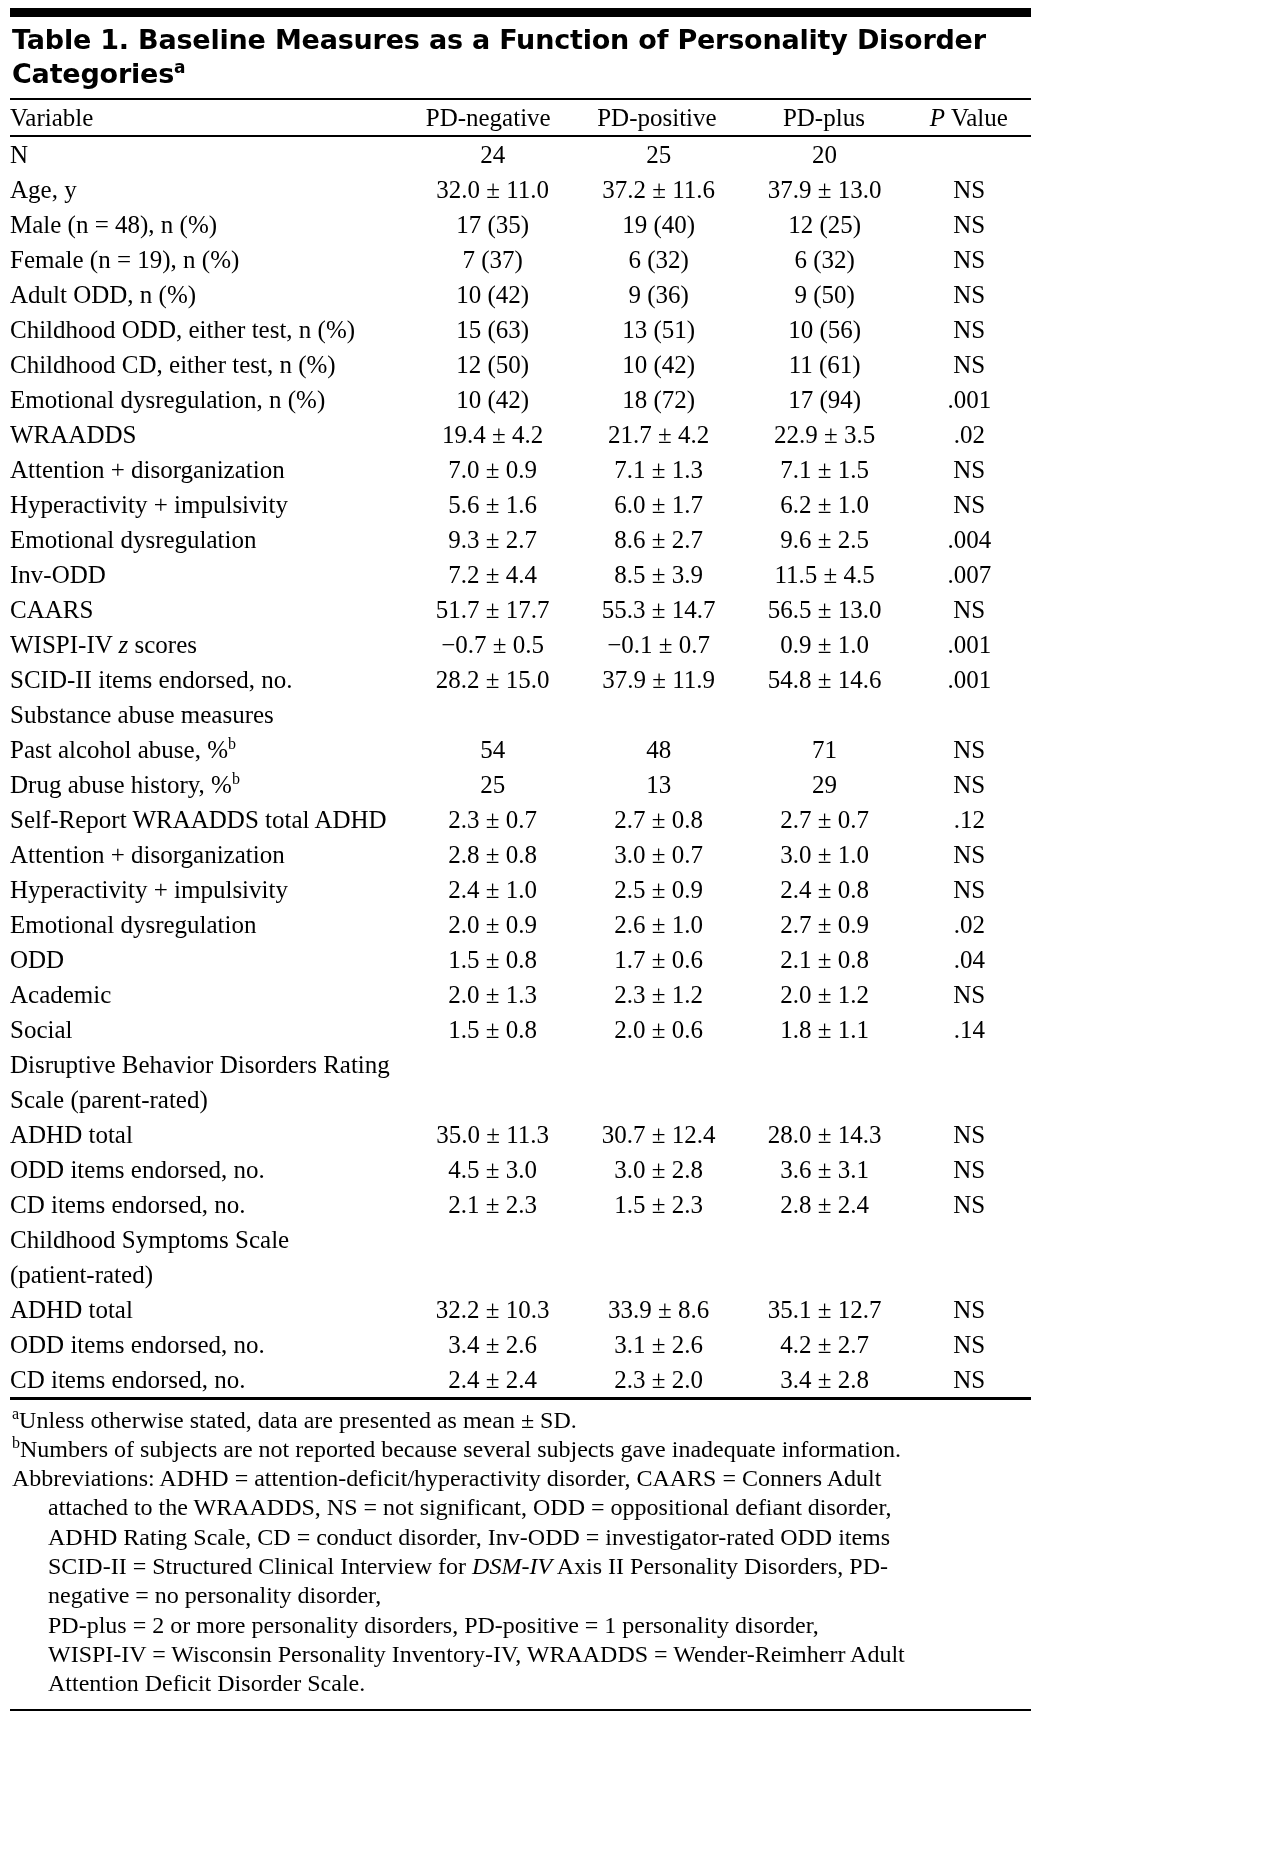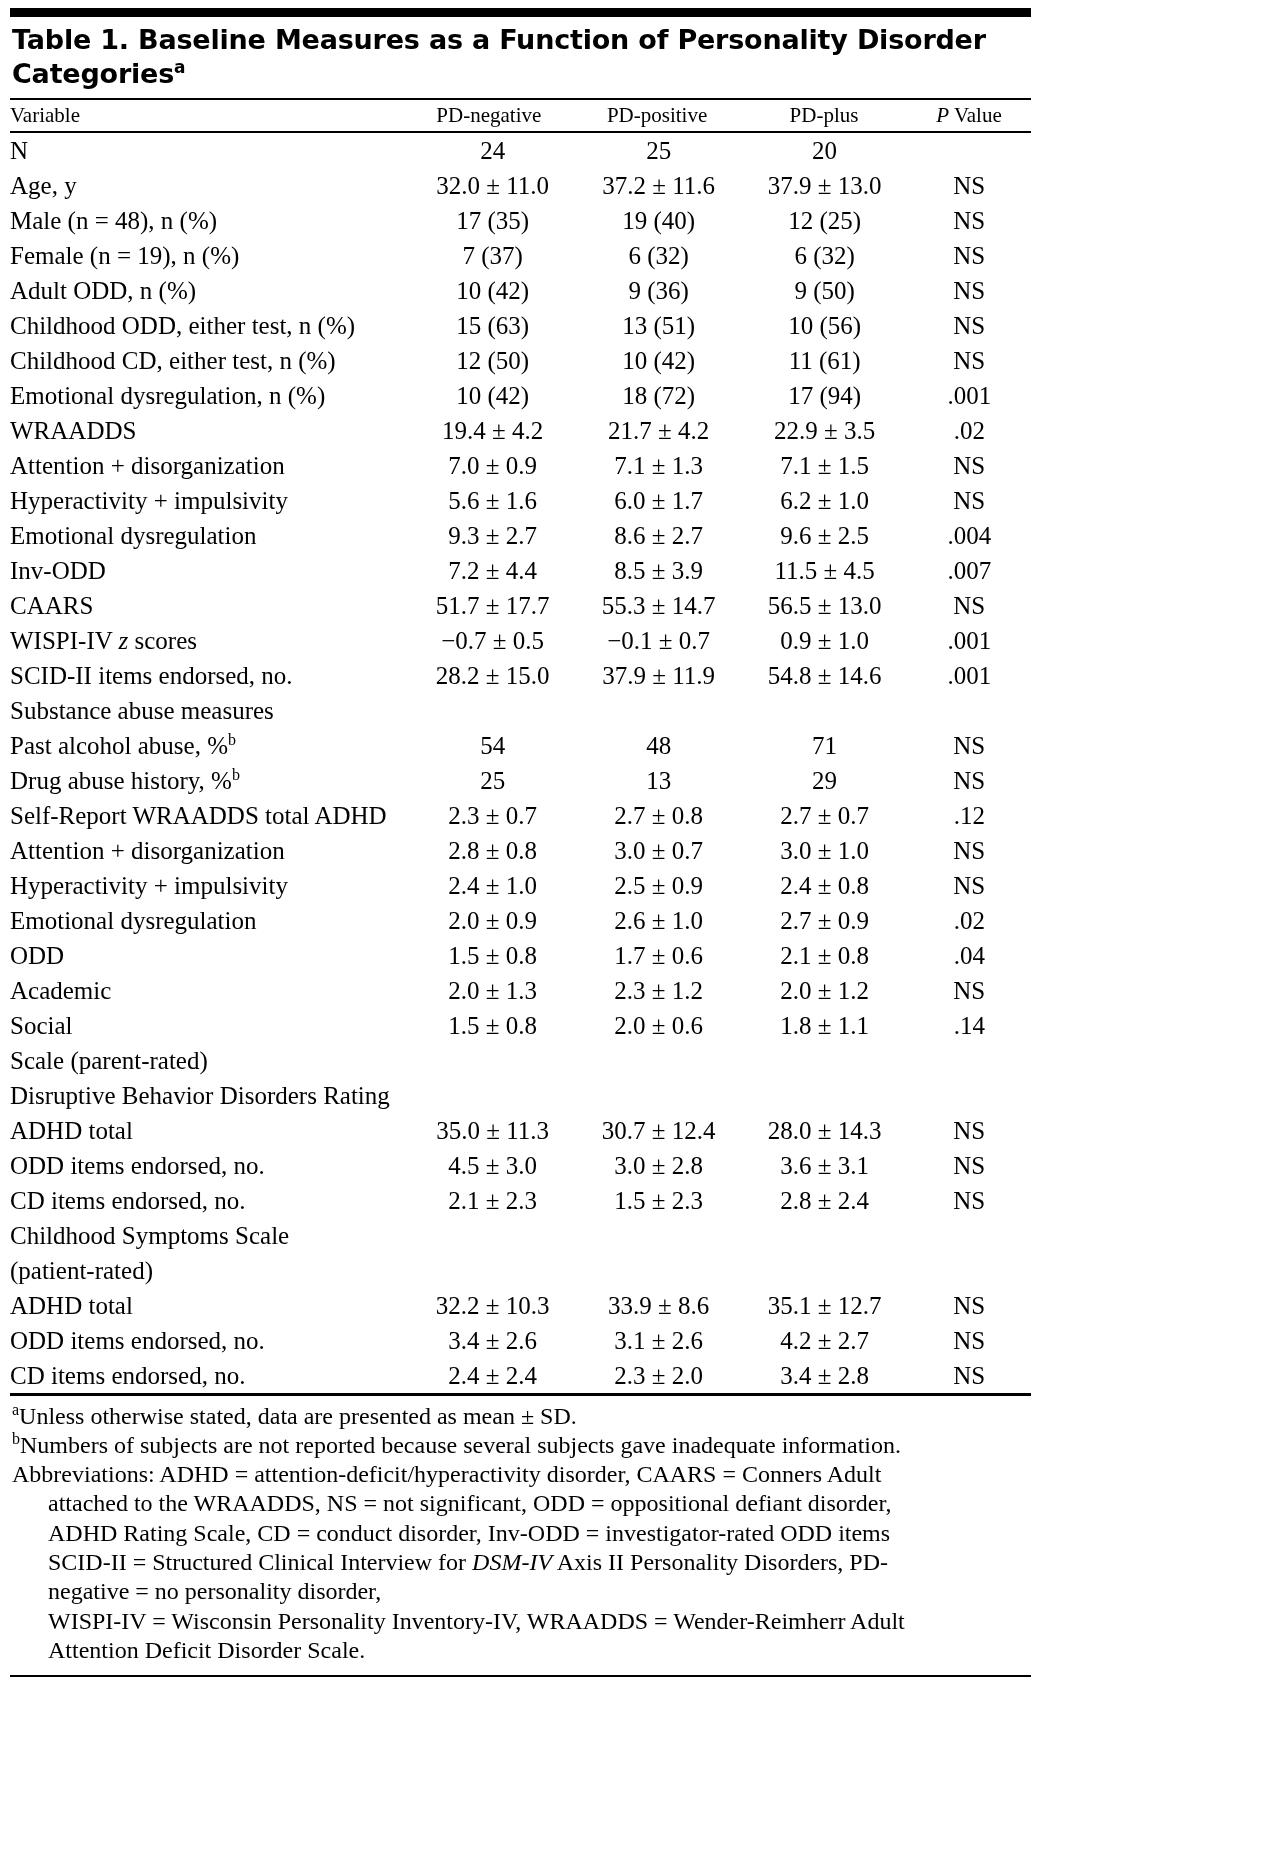--- a/index.html
+++ b/index.html
@@ -62,21 +62,21 @@
     text-align: center;
     width: 176px;
   }
   th.p-col, td.p-col {
     text-align: center;
     width: 130px;
     padding-right: 6px;
   }
   thead th {
     font-weight: normal;
-    font-size: 21px;
+    font-size: 25px;
     margin-left: 48px;
   }
   .hdr-row th {
     padding-top: 6px;
     padding-bottom: 7px;
   }
   .indent1 { padding-left: 34px; }
   .indent2 { padding-left: 60px; margin-left: 32px; }
   .ital { font-style: italic; }
   sup.fn {
@@ -306,28 +306,28 @@
           <td class="p-col">NS</td>
         </tr>
         <tr>
           <td class="var-col indent1">Social</td>
           <td class="num-col">1.5 ± 0.8</td>
           <td class="num-col">2.0 ± 0.6</td>
           <td class="num-col">1.8 ± 1.1</td>
           <td class="p-col">.14</td>
         </tr>
         <tr>
+          <td class="var-col">Disruptive Behavior Disorders Rating</td>
+          <td class="num-col"></td>
+          <td class="num-col"></td>
+          <td class="num-col"></td>
+          <td class="p-col"></td>
+        </tr>
+        <tr>
           <td class="var-col indent1">Scale (parent-rated)</td>
-          <td class="num-col"></td>
-          <td class="num-col"></td>
-          <td class="num-col"></td>
-          <td class="p-col"></td>
-        </tr>
-        <tr>
-          <td class="var-col">Disruptive Behavior Disorders Rating</td>
           <td class="num-col"></td>
           <td class="num-col"></td>
           <td class="num-col"></td>
           <td class="p-col"></td>
         </tr>
         <tr>
           <td class="var-col indent2">ADHD total</td>
           <td class="num-col">35.0 ± 11.3</td>
           <td class="num-col">30.7 ± 12.4</td>
           <td class="num-col">28.0 ± 14.3</td>
@@ -388,19 +388,20 @@
   <div class="rule-medium"></div>
 
   <div class="footnotes">
     <p class="fn-hang"><sup class="fn">a</sup><span>Unless otherwise stated, data are presented as mean ± SD.</span></p>
     <p class="fn-hang"><sup class="fn">b</sup><span>Numbers of subjects are not reported because several subjects gave inadequate information.</span></p>
     <p>Abbreviations: ADHD = attention-deficit/hyperactivity disorder, CAARS = Conners Adult</p>
     <p class="abbr" style="text-indent:0;">attached to the WRAADDS, NS = not significant, ODD = oppositional defiant disorder,</p>
     <p class="abbr" style="text-indent:0;">ADHD Rating Scale, CD = conduct disorder, Inv-ODD = investigator-rated ODD items</p>
     <p class="abbr" style="text-indent:0;"><span>SCID-II = Structured Clinical Interview for </span><span class="ital">DSM-IV</span><span> Axis II Personality Disorders, PD-</span></p>
     <p class="abbr" style="text-indent:0;">negative = no personality disorder,</p>
+    <p class="abbr" style="text-indent:0;">PD-plus = 2 or more personality disorders, PD-positive = 1 personality disorder,</p>
     <p class="abbr" style="text-indent:0;">WISPI-IV = Wisconsin Personality Inventory-IV, WRAADDS = Wender-Reimherr Adult</p>
     <p class="abbr" style="text-indent:0;">Attention Deficit Disorder Scale.</p>
   </div>
 
   <div class="rule-thin"></div>
 
 </div>
 
 </body></html>

